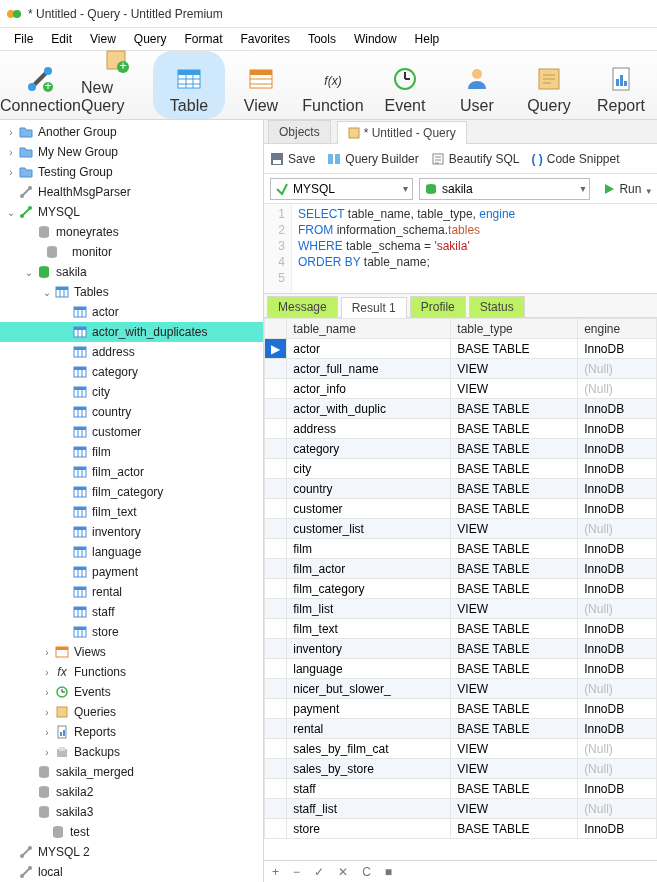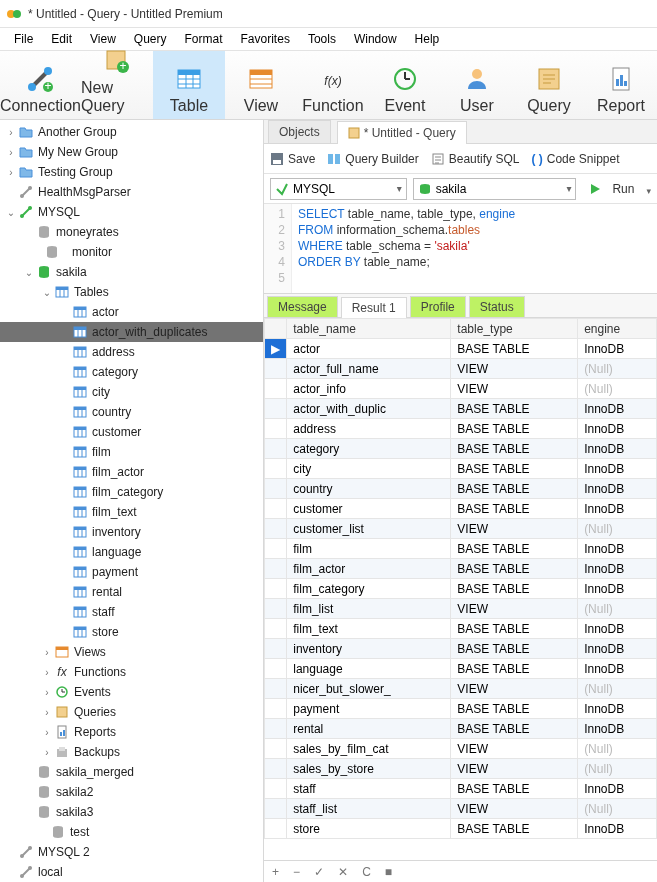--- a/index.html
+++ b/index.html
@@ -4,40 +4,40 @@
 <style>
 * { box-sizing: border-box; margin: 0; padding: 0; font-family: "Segoe UI", Tahoma, Arial, sans-serif; font-size: 12px; }
 body { background: #fff; width: 657px; height: 882px; overflow: hidden; display: flex; flex-direction: column; }
 .titlebar { display: flex; align-items: center; height: 28px; padding: 0 6px; border-bottom: 1px solid #e3e3e3; }
 .titlebar .logo { width: 16px; height: 16px; margin-right: 6px; }
 .titlebar .title { color: #333; }
 .menubar { display: flex; gap: 2px; padding: 2px 6px; border-bottom: 1px solid #e3e3e3; }
 .menubar span { padding: 2px 8px; cursor: default; }
 .toolbar { display: flex; align-items: flex-end; border-bottom: 1px solid #d8d8d8; background: linear-gradient(#fefefe,#f4f4f4); }
 .tool { display: flex; flex-direction: column; align-items: center; justify-content: flex-end; width: 82px; height: 68px; padding-bottom: 4px; cursor: default; }
-.tool.active { background: #cfe8fb; }
+.tool.active { background: #cfe8fb; border-radius: 19px; }
 .tool .ticon { width: 28px; height: 28px; margin-bottom: 4px; display: flex; align-items: center; justify-content: center; }
 .tool .tlabel { font-size: 16px; color: #333; }
 .main { display: flex; flex: 1; min-height: 0; }
 .sidebar { width: 264px; border-right: 1px solid #d8d8d8; overflow-y: auto; padding: 2px 0; }
 .tree-row { display: flex; align-items: center; height: 20px; cursor: default; white-space: nowrap; }
-.tree-row.selected { background: #737373; }
+.tree-row.selected { background: #5eead4; }
 .tw { width: 14px; text-align: center; color: #777; font-size: 10px; user-select: none; }
 .tr-icon { width: 16px; height: 16px; margin-right: 4px; display: inline-flex; align-items: center; justify-content: center; }
 .tr-label { color: #222; }
 .right { flex: 1; display: flex; flex-direction: column; min-width: 0; }
 .tabstrip { display: flex; background: #f2f2f2; border-bottom: 1px solid #d8d8d8; height: 24px; align-items: flex-end; }
 .tab { display: flex; align-items: center; height: 23px; padding: 0 10px; border: 1px solid #d8d8d8; border-bottom: none; background: #eaeaea; margin-right: 2px; margin-left: 4px; font-size: 12px; color: #444; }
 .tab.active { background: #fff; position: relative; top: 1px; }
 .actionbar { display: flex; align-items: center; height: 30px; padding: 0 6px; gap: 12px; border-bottom: 1px solid #e3e3e3; }
 .actionbar .ab-item { display: flex; align-items: center; gap: 4px; color: #333; cursor: default; }
 .connbar { display: flex; align-items: center; height: 30px; padding: 0 6px; gap: 6px; border-bottom: 1px solid #e3e3e3; }
 .combo { display: flex; align-items: center; height: 22px; border: 1px solid #bdbdbd; background: #fff; padding: 0 4px; }
 .combo .dd { margin-left: auto; color: #666; font-size: 10px; padding-left: 6px; }
-.runbtn { display: flex; align-items: flex-end; gap: 10px; color: #333; cursor: default; margin-left: 6px; }
+.runbtn { display: flex; align-items: flex-end; gap: 3px; color: #333; cursor: default; margin-left: 6px; }
 .editor { display: flex; border-bottom: 1px solid #d8d8d8; height: 90px; }
 .gutter { width: 28px; text-align: right; color: #bbb; font-family: Consolas, monospace; font-size: 12px; padding: 2px 6px 2px 0; background: #fafafa; border-right: 1px solid #eee; }
 .gutter div { line-height: 16px; }
 .code { font-family: Consolas, monospace; font-size: 12px; padding: 2px 6px; line-height: 16px; color: #333; white-space: pre; }
 .kw { color: #1a6fd6; }
 .tk-tbl { color: #c65b2d; }
 .tk-str { color: #c21b1b; }
 .restabs { display: flex; border-bottom: 1px solid #d8d8d8; height: 24px; align-items: flex-end; background: #f7f7f7; }
 .restab { padding: 3px 10px; border: 1px solid #d8d8d8; border-bottom: none; margin-left: 3px; background: #bef264; color: #444; font-size: 12px; }
 .restab.active { background: #fff; position: relative; top: 1px; }

